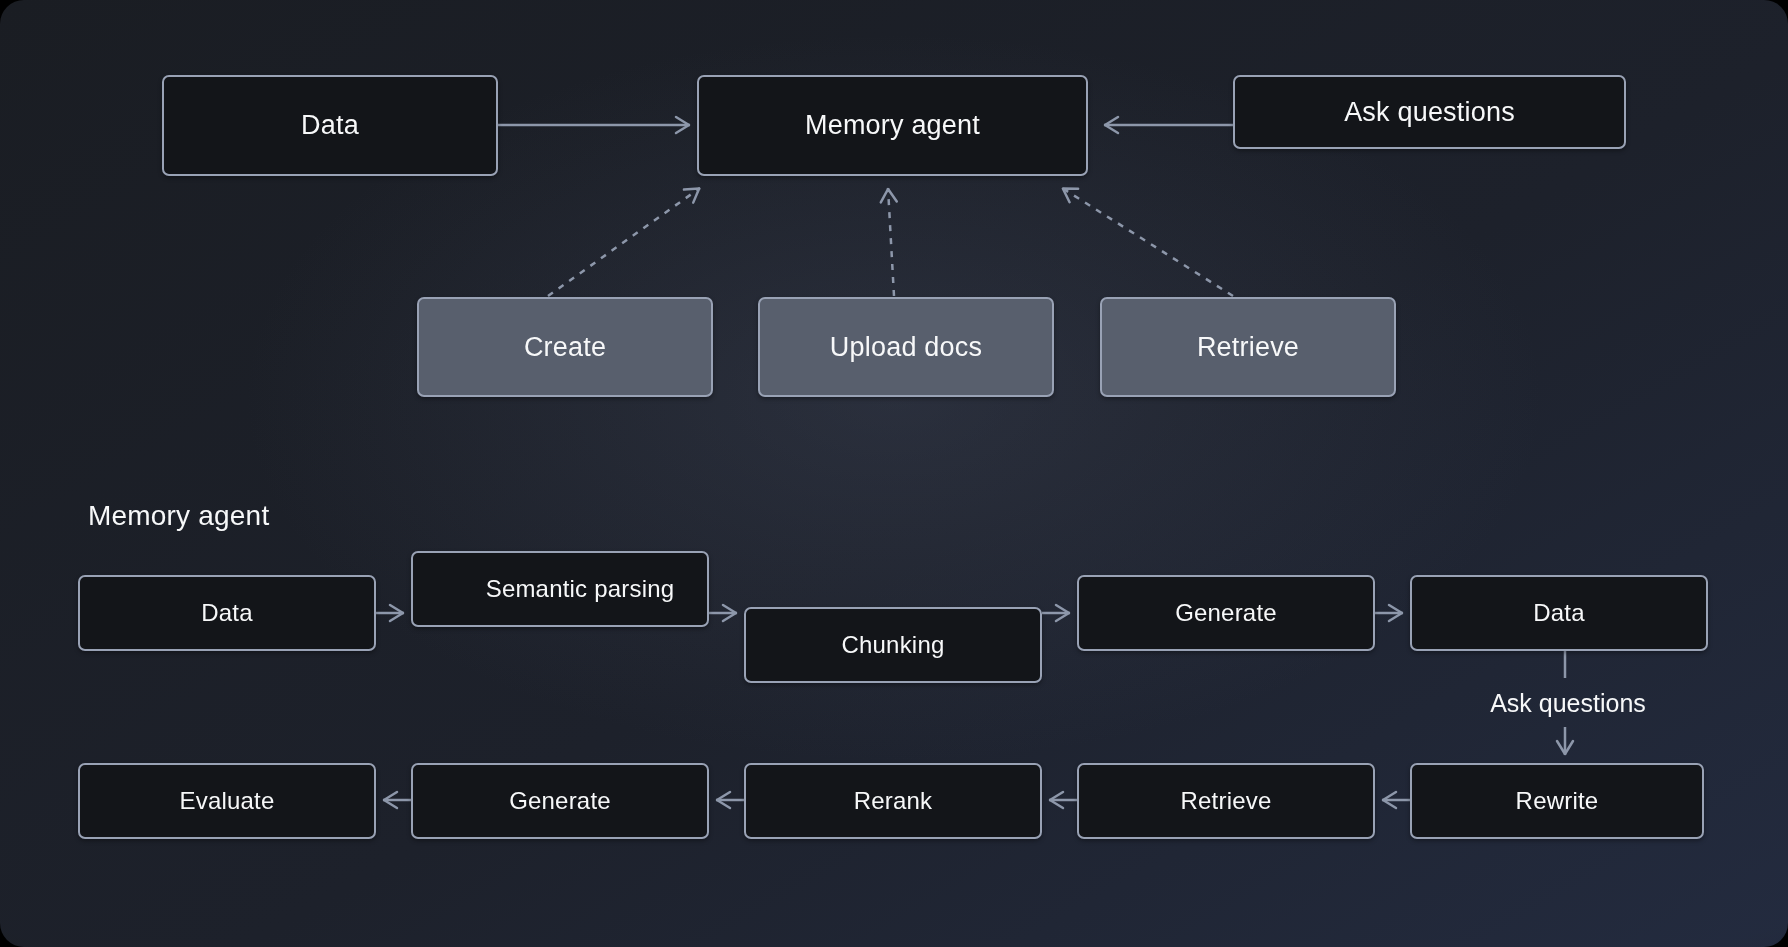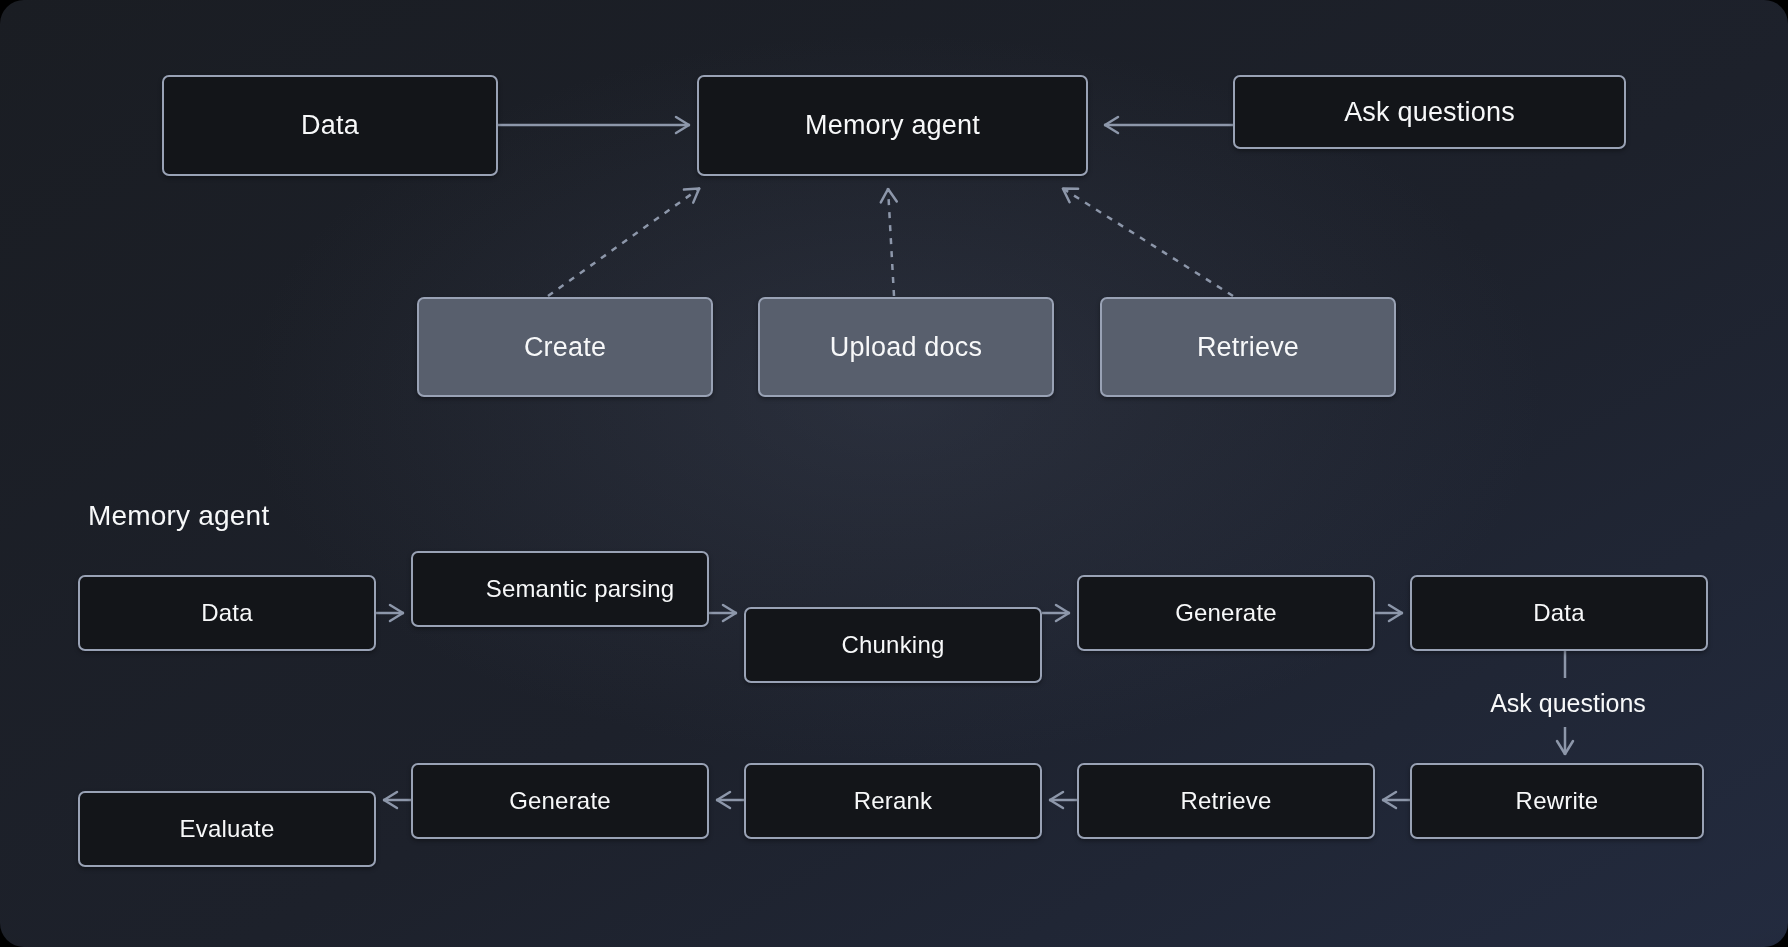--- a/index.html
+++ b/index.html
@@ -97,19 +97,19 @@
   <div class="section-title" style="left:88px;top:500px;">Memory agent</div>
 
   <div class="node small" style="left:78px;top:575px;width:298px;height:76px;">Data</div>
   <div class="node small" style="left:411px;top:551px;width:298px;height:76px;padding-left:40px;">Semantic parsing</div>
   <div class="node small" style="left:744px;top:588px;width:298px;height:76px;margin-top:19px;">Chunking</div>
   <div class="node small" style="left:1077px;top:575px;width:298px;height:76px;">Generate</div>
   <div class="node small" style="left:1410px;top:575px;width:298px;height:76px;">Data</div>
 
   <div class="edge-label" style="left:1568px;top:703px;">Ask questions</div>
 
-  <div class="node small" style="left:78px;top:763px;width:298px;height:76px;margin-top:28px;">Evaluate</div>
+  <div class="node small" style="left:78px;top:763px;width:298px;height:76px;">Evaluate</div>
   <div class="node small" style="left:744px;top:763px;width:298px;height:76px;">Rerank</div>
   <div class="node small" style="left:411px;top:763px;width:298px;height:76px;">Generate</div>
   <div class="node small" style="left:1077px;top:763px;width:298px;height:76px;">Retrieve</div>
   <div class="node small" style="left:1410px;top:763px;width:294px;height:76px;">Rewrite</div>
 
 </div>
 
 </body></html>

